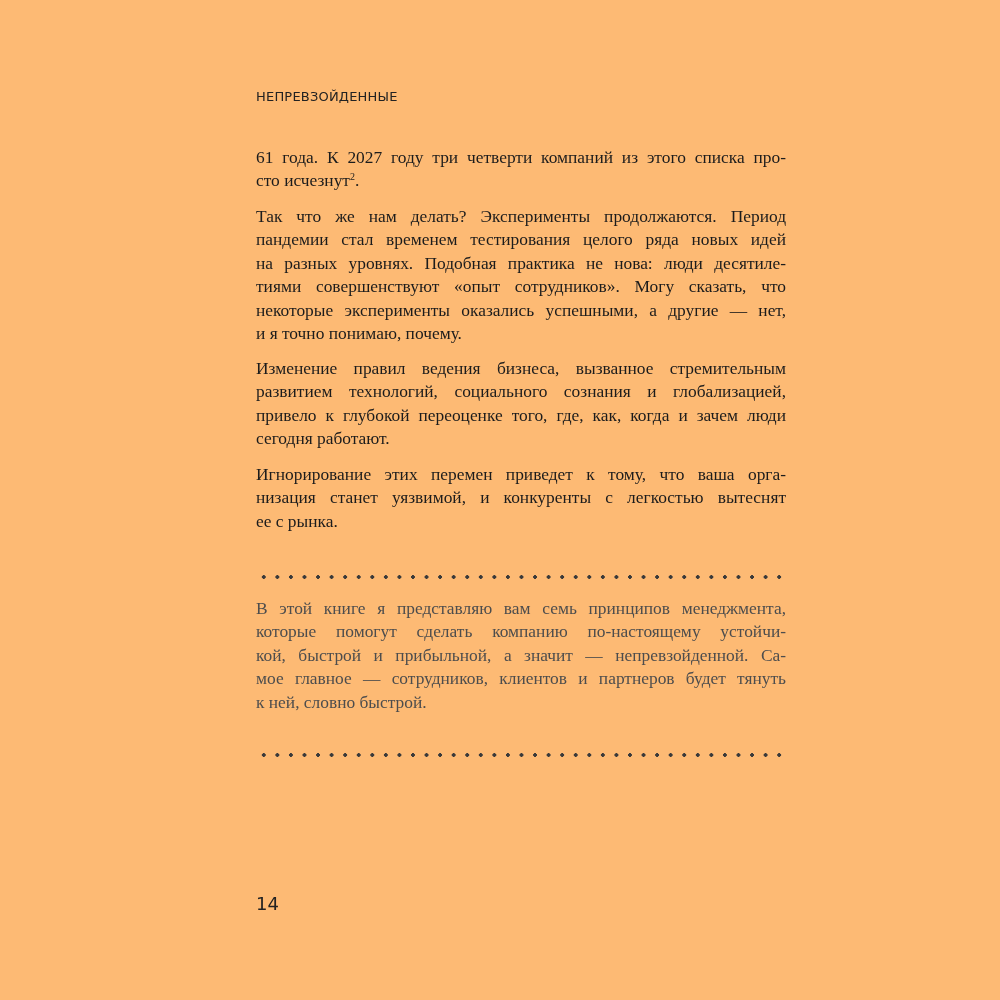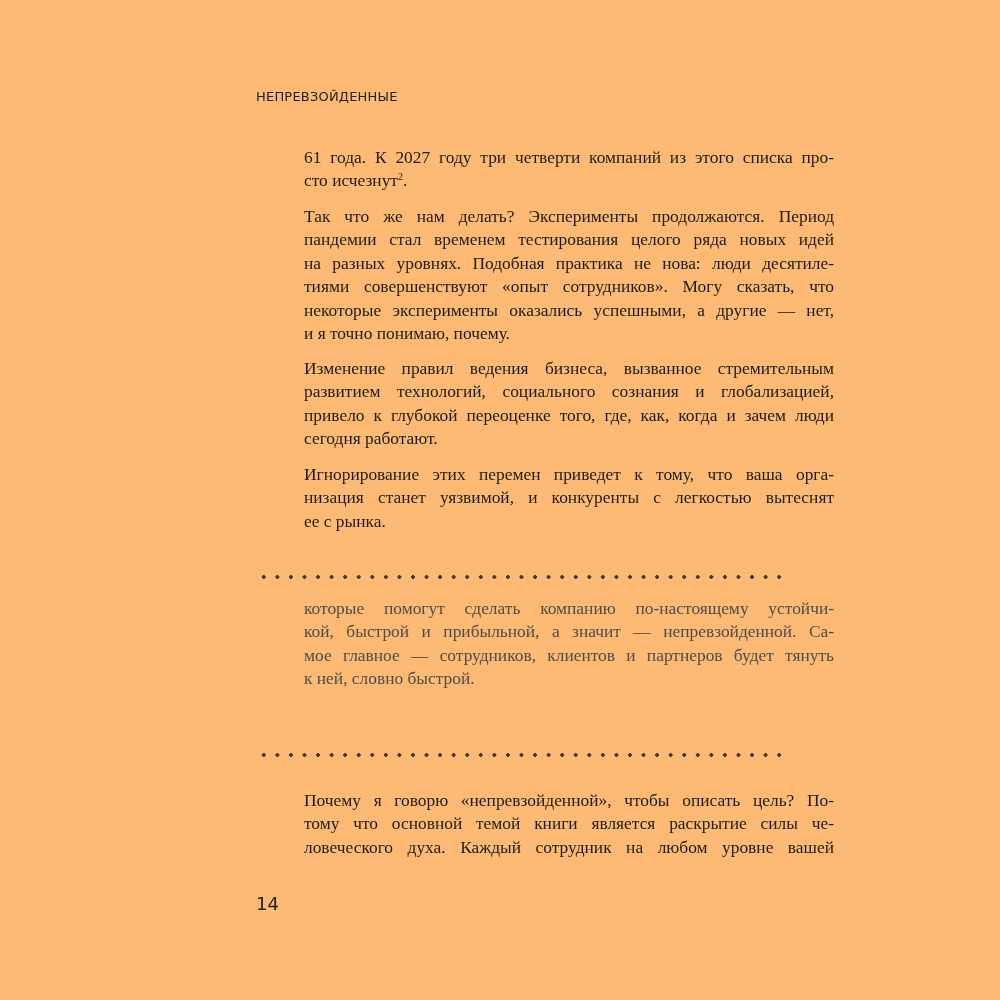--- a/index.html
+++ b/index.html
@@ -28,21 +28,20 @@
     letter-spacing: 0.2px;
     color: #222222;
   }
   .text-block {
     position: absolute;
     left: 256px;
     width: 530px;
     font-family: "Liberation Serif", "DejaVu Serif", serif;
     font-size: 17.4px;
     color: #1c1c1c;
-    margin-left: 48px;
   }
   .line {
     display: block;
     height: 23.4px;
     line-height: 23.4px;
     text-align: justify;
     text-align-last: justify;
     white-space: nowrap;
     overflow: visible;
   }
@@ -106,29 +105,25 @@
 
   <div class="text-block" style="top:463px;">
     <span class="line">Игнорирование этих перемен приведет к тому, что ваша орга-</span>
     <span class="line">низация станет уязвимой, и конкуренты с легкостью вытеснят</span>
     <span class="line last">ее с рынка.</span>
   </div>
 
   <div class="dots" style="top:574px;"></div>
 
   <div class="text-block boxed" style="top:597px;">
+    <span class="line">В этой книге я представляю вам семь принципов менеджмента,</span>
     <span class="line">которые помогут сделать компанию по-настоящему устойчи-</span>
     <span class="line">кой, быстрой и прибыльной, а значит — непревзойденной. Са-</span>
     <span class="line">мое главное — сотрудников, клиентов и партнеров будет тянуть</span>
     <span class="line last">к ней, словно быстрой.</span>
   </div>
 
   <div class="dots" style="top:752px;"></div>
 
-  <div class="text-block" style="top:789px;">
-    <span class="line">Почему я говорю «непревзойденной», чтобы описать цель? По-</span>
-    <span class="line">тому что основной темой книги является раскрытие силы че-</span>
-    <span class="line">ловеческого духа. Каждый сотрудник на любом уровне вашей</span>
-  </div>
 
   <div class="folio">14</div>
 
 </div>
 
 </body></html>

